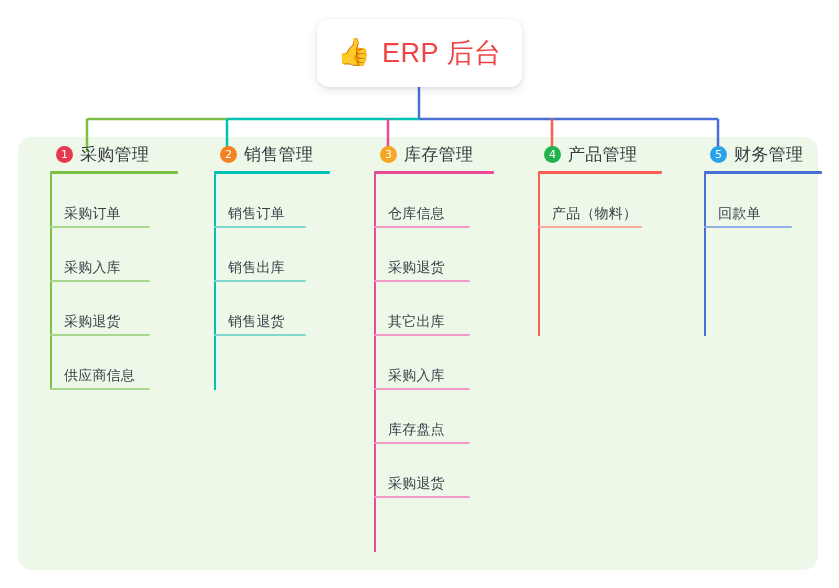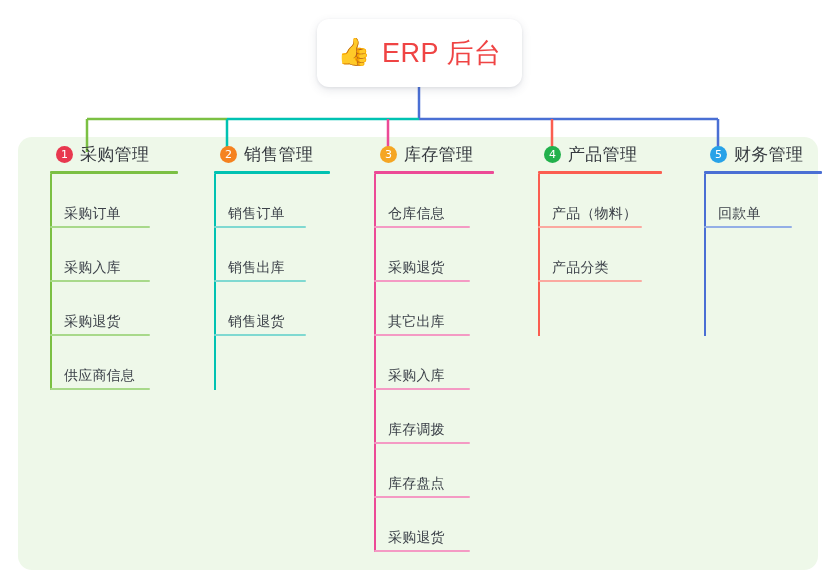--- a/index.html
+++ b/index.html
@@ -246,24 +246,20 @@
           </div>
           <div class="leaf">
             <span class="leaf-label">其它出库</span>
             <div class="leaf-rule" style="width: 96px; background: rgb(244, 154, 196);"></div>
           </div>
           <div class="leaf">
             <span class="leaf-label">采购入库</span>
             <div class="leaf-rule" style="width: 96px; background: rgb(244, 154, 196);"></div>
           </div>
           <div class="leaf">
-            <span class="leaf-label">库存调拨</span>
-            <div class="leaf-rule" style="width: 96px; background: rgb(244, 154, 196);"></div>
-          </div>
-          <div class="leaf">
             <span class="leaf-label">库存盘点</span>
             <div class="leaf-rule" style="width: 96px; background: rgb(244, 154, 196);"></div>
           </div>
           <div class="leaf">
             <span class="leaf-label">采购退货</span>
             <div class="leaf-rule" style="width: 96px; background: rgb(244, 154, 196);"></div>
           </div>
         </div>
       </div>
       <div class="column" style="left: 502px;">
@@ -271,24 +267,20 @@
           <span class="badge" style="background: rgb(34, 177, 76);">4</span>
           <span class="col-title">产品管理</span>
         </div>
         <div class="head-rule" style="width: 124px; background: rgb(251, 94, 80);"></div>
         <div class="leaves">
           <div class="spine" style="height: 162px; background: rgb(251, 94, 80);"></div>
           <div class="leaf">
             <span class="leaf-label">产品（物料）</span>
             <div class="leaf-rule" style="width: 104px; background: rgb(251, 169, 160);"></div>
           </div>
-          <div class="leaf">
-            <span class="leaf-label">产品分类</span>
-            <div class="leaf-rule" style="width: 104px; background: rgb(251, 169, 160);"></div>
-          </div>
         </div>
       </div>
       <div class="column" style="left: 668px;">
         <div class="col-head">
           <span class="badge" style="background: rgb(40, 162, 232);">5</span>
           <span class="col-title">财务管理</span>
         </div>
         <div class="head-rule" style="width: 118px; background: rgb(74, 111, 212);"></div>
         <div class="leaves">
           <div class="spine" style="height: 162px; background: rgb(74, 111, 212);"></div>

